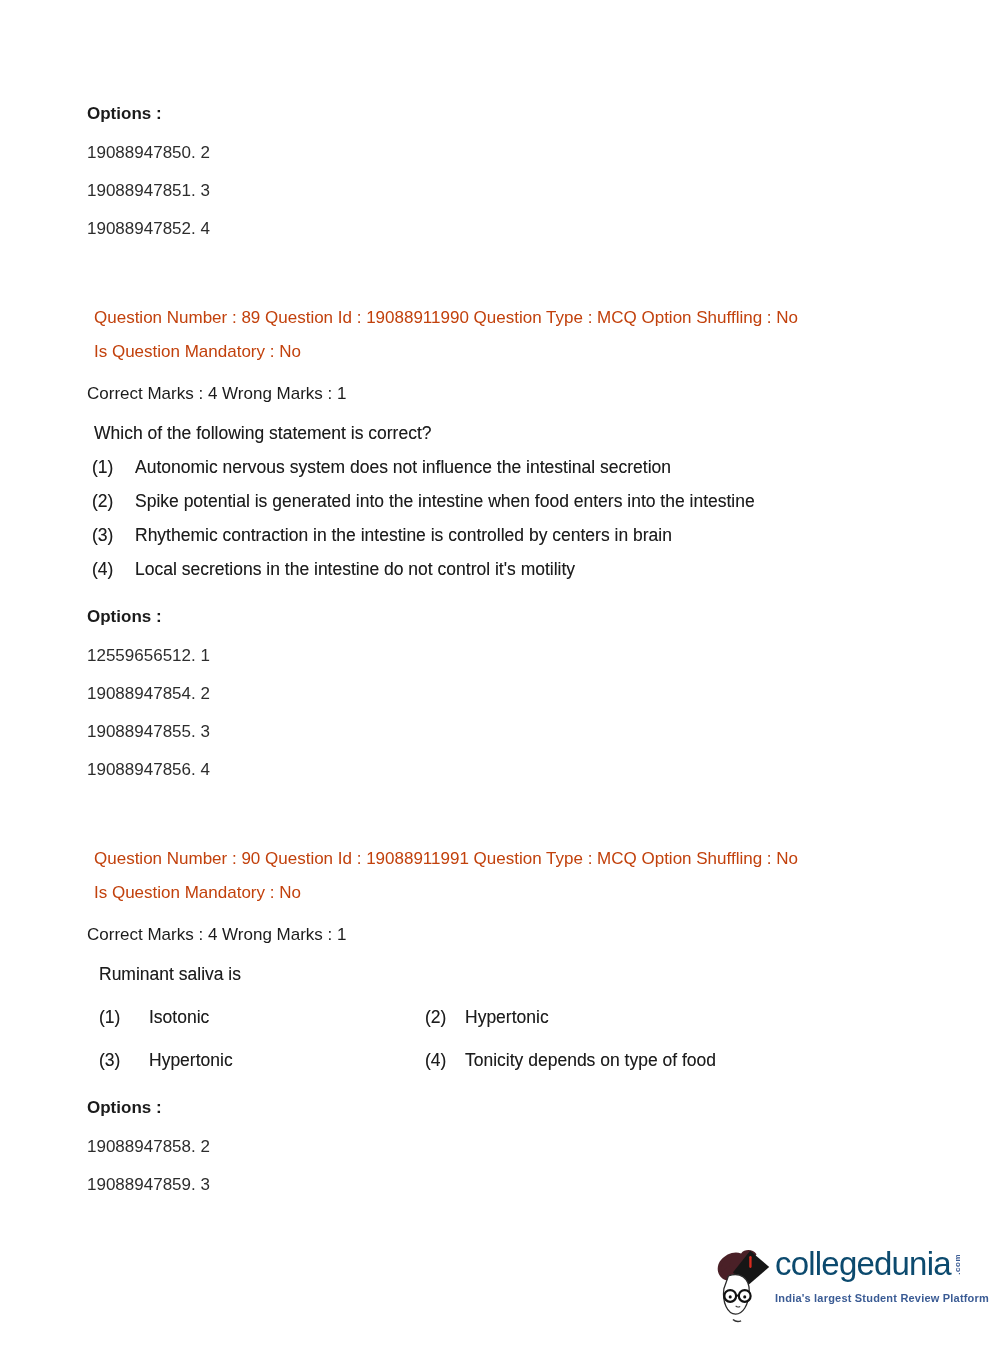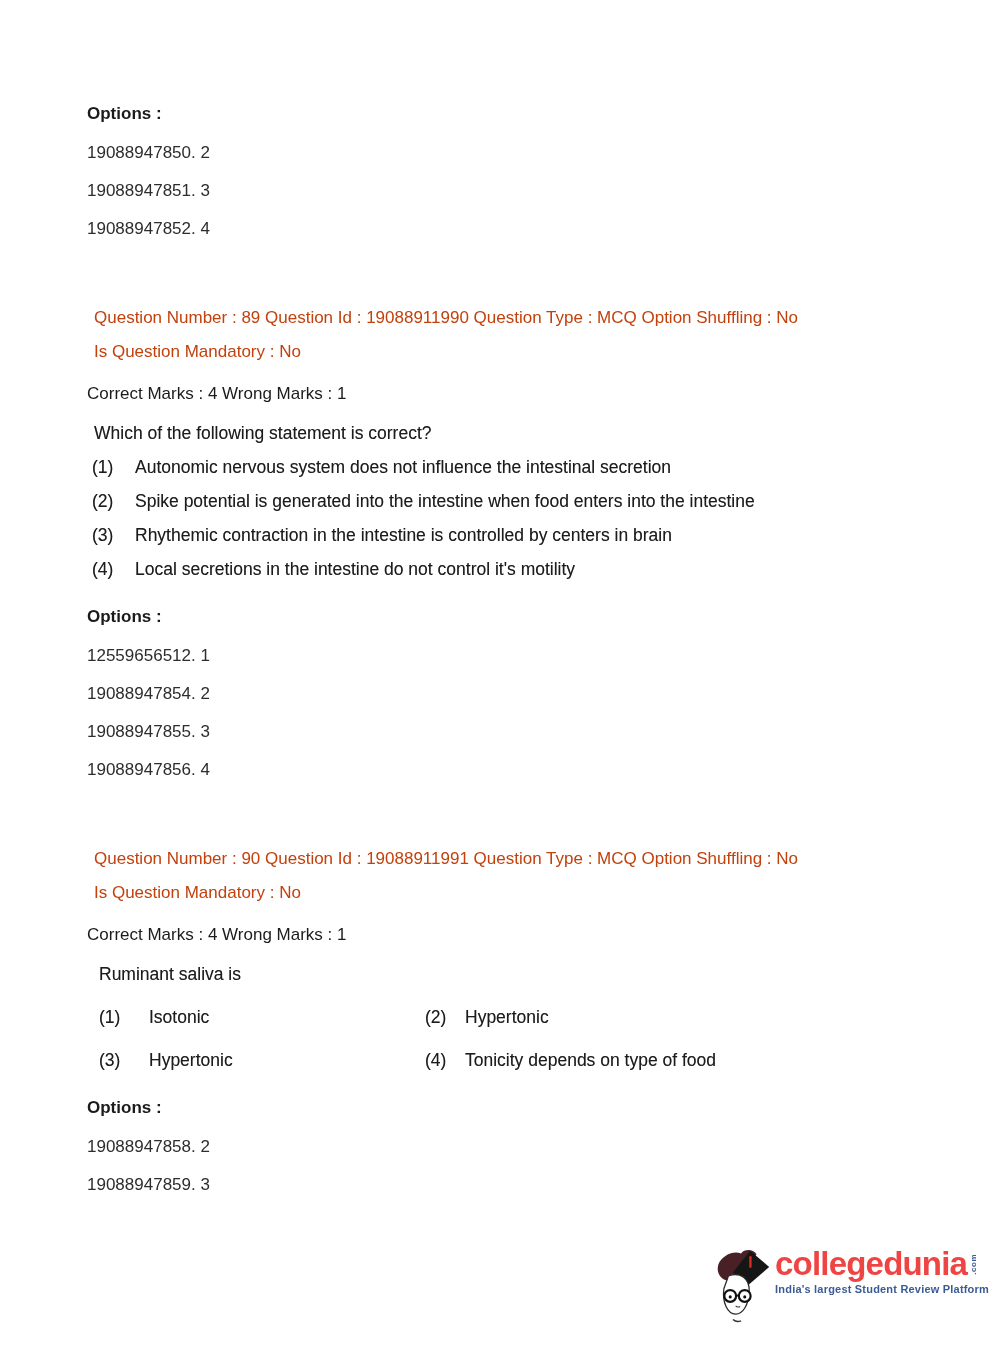--- a/index.html
+++ b/index.html
@@ -62,31 +62,31 @@
   
   .brand {
     position: absolute; top: 1245px; right: 12px;
     display: flex; align-items: flex-start;
     text-decoration: none; cursor: pointer;
   }
   .brand-mascot { flex: 0 0 auto; margin-top: 2px; }
   .brand-text { margin-left: 4px; }
   .brand-name-row { display: flex; align-items: center; }
   .brand-name {
-    font-size: 33px; font-weight: 700; letter-spacing: -0.8px;
-    line-height: 38px; color: #ef4444;
+    font-size: 33px; font-weight: 400; letter-spacing: -0.8px;
+    line-height: 38px; color: #0c4a6e;
   }
   .brand-suffix {
     writing-mode: vertical-rl; transform: rotate(180deg);
     font-size: 8px; font-weight: 700; color: #3a5b94;
     margin-left: 2px; letter-spacing: 0.5px;
   }
   .brand-tagline {
     font-size: 11px; font-weight: 700; color: #3a5b94;
-    margin-top: 0; letter-spacing: 0.2px; white-space: nowrap;
+    margin-top: 9px; letter-spacing: 0.2px; white-space: nowrap;
   }
 </style>
 </head>
 <body>
 
 <div class="content">
 
   <div class="options-carryover">
     <div class="opts-heading">Options :</div>
     <div class="opt-row">19088947850. 2</div>

